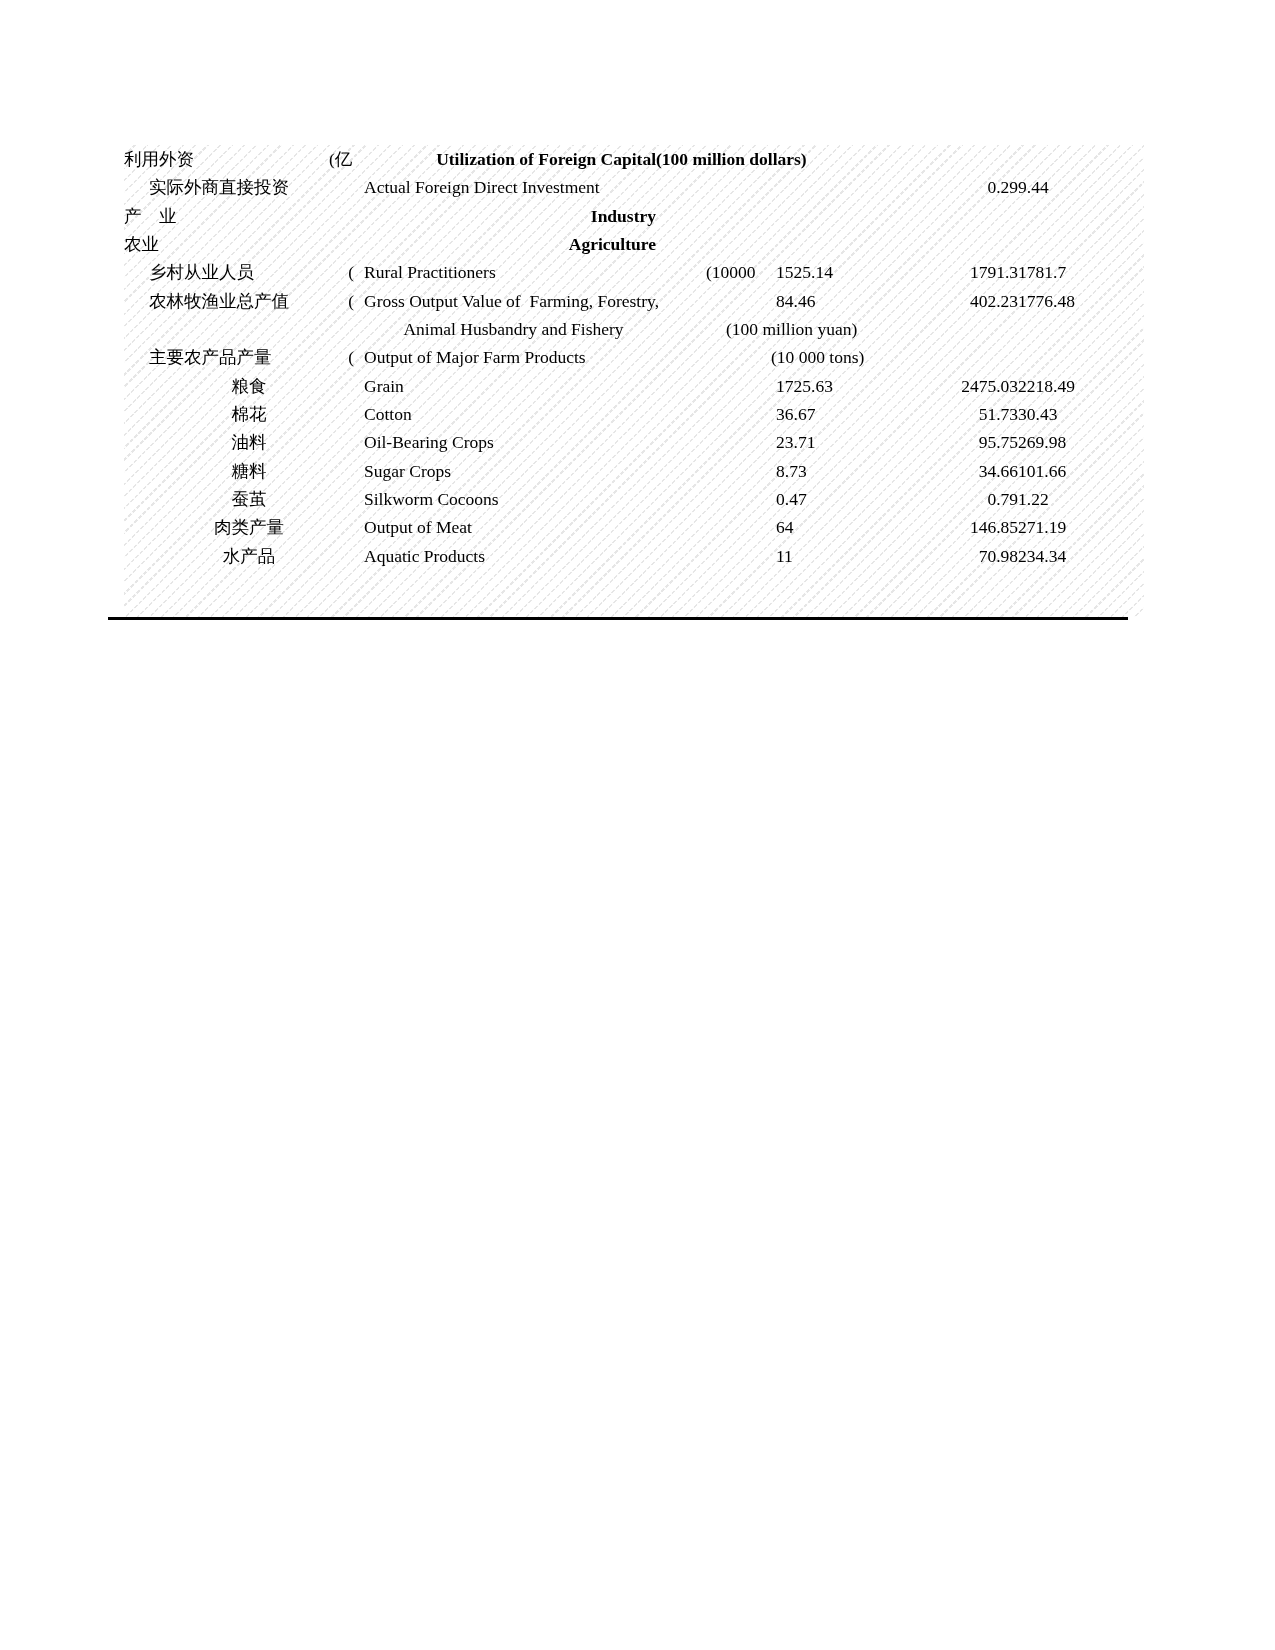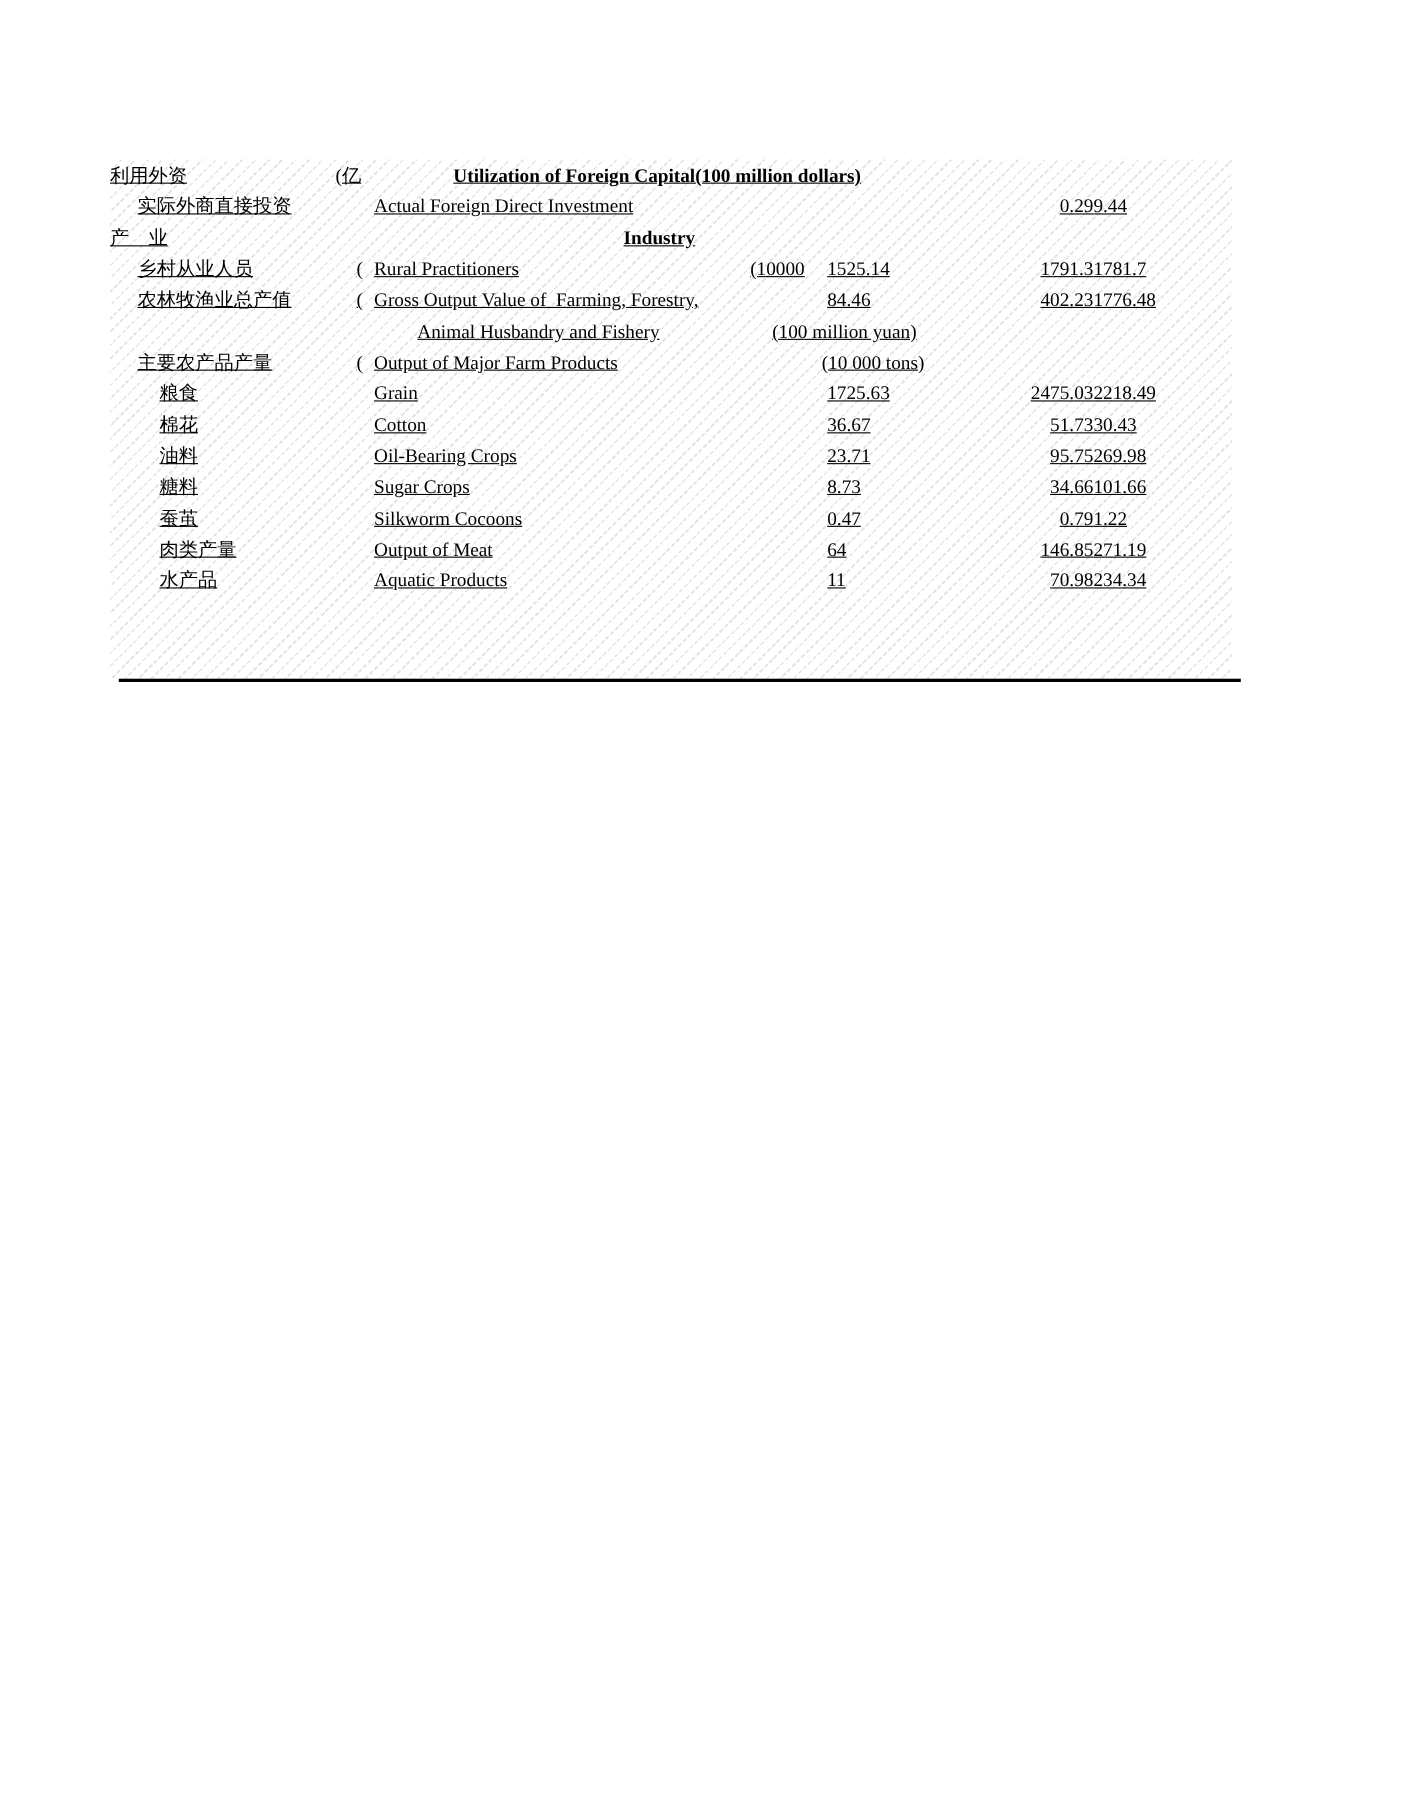--- a/index.html
+++ b/index.html
@@ -1,38 +1,37 @@
 <!DOCTYPE html>
 <html><head>
 <meta charset="utf-8">
 <style>
   html,body{margin:0;padding:0;}
   body{
     width:1275px;height:1650px;background:#ffffff;position:relative;
     font-family:"Liberation Serif", serif;color:#000000;
   }
   .sheet{
-    position:absolute;left:100px;top:145px;width:1020px;height:472px;
+    position:absolute;left:124px;top:145px;width:1020px;height:472px;
     background:
       repeating-linear-gradient(45deg, rgba(255,255,255,.9) 0 2px, rgba(255,255,255,0) 2px 6px),
       repeating-linear-gradient(135deg, rgba(0,0,0,0) 0 7px, #e6e6e6 7px 8.6px);
     overflow:visible;
-    text-decoration:underline;
   }
   .rule{
     position:absolute;left:108px;top:617px;width:1020px;height:3px;background:#000000;
   }
   .row{
     display:flex;height:28.33px;line-height:28.33px;font-size:17.5px;
     white-space:pre;
   }
   .c{flex:none;box-sizing:border-box;}
   .c-cn {width:205px;}
   .ind1{padding-left:25px;}
-  .ind2{padding-left:45px;}
+  .ind2{padding-left:45px;text-align:center;}
   .c-ucn{width:35px;overflow:hidden;}
   .ucn-r{text-align:right;padding-right:10px;}
   .c-en {width:292px;}
   .en-cont{padding-left:7px;text-align:center;}
   .c-uen{width:120px;}
   .pad50{padding-left:50px;}
   .pad70{padding-left:70px;}
   .pad115{padding-left:115px;}
   .c-v1{width:123px;text-align:left;}
   .c-v2{width:119px;text-align:right;}
@@ -67,20 +66,29 @@
   <div class="row">
     <div class="c c-cn">产　业</div>
     <div class="c c-ucn"></div>
     <div class="c c-en b">Industry</div>
     <div class="c c-uen"></div>
     <div class="c c-v1"></div>
     <div class="c c-v2"></div>
     <div class="c c-v3"></div>
   </div>
 
+  <div class="row">
+    <div class="c c-cn">农业</div>
+    <div class="c c-ucn"></div>
+    <div class="c c-en b">Agriculture</div>
+    <div class="c c-uen"></div>
+    <div class="c c-v1"></div>
+    <div class="c c-v2"></div>
+    <div class="c c-v3"></div>
+  </div>
 
   <div class="row">
     <div class="c c-cn ind1">乡村从业人员</div>
     <div class="c c-ucn ucn-r">(</div>
     <div class="c c-en">Rural Practitioners</div>
     <div class="c c-uen pad50">(10000</div>
     <div class="c c-v1">1525.14</div>
     <div class="c c-v2">1791.3</div>
     <div class="c c-v3">1781.7</div>
   </div>

